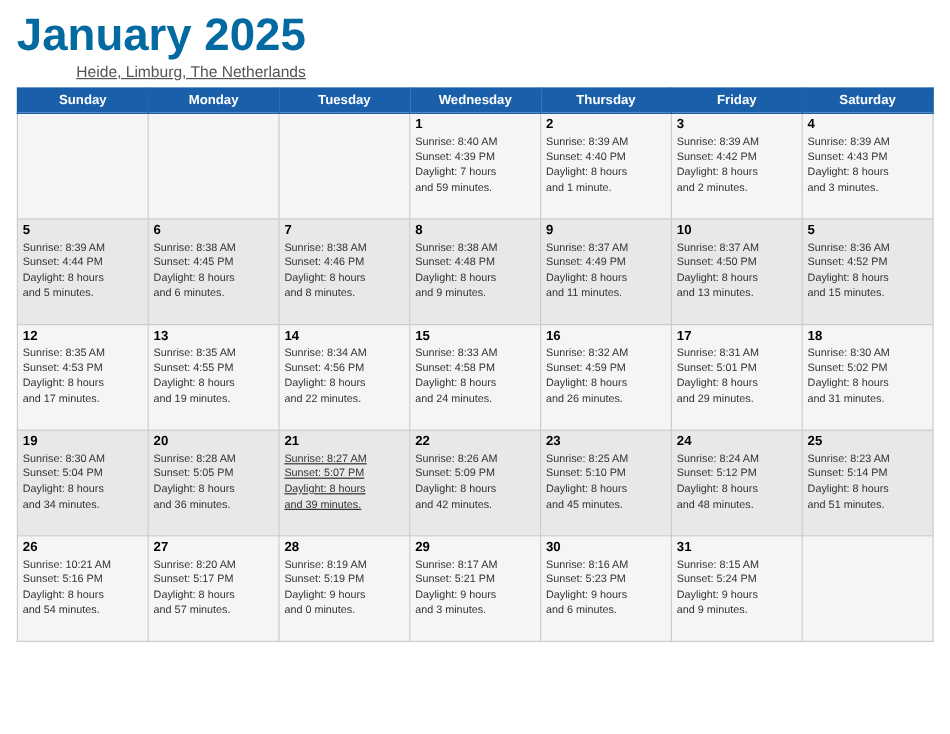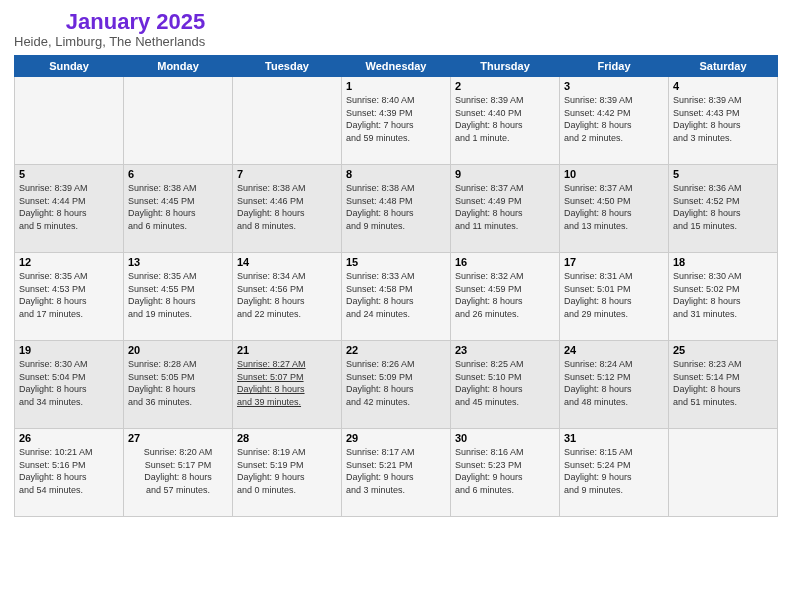--- a/index.html
+++ b/index.html
@@ -34,29 +34,30 @@
     .logo-general { color: #333; }
     .logo-blue { color: #1a5faa; }
     .logo-icon {
       width: 28px;
       height: 28px;
     }
     .title-block {
       text-align: right;
     }
     .month-title {
-      font-size: 22px;
+      font-size: 38px;
       font-weight: bold;
-      color: #6d28d9;
+      color: #0369a1;
       line-height: 1.1;
       text-align: right;
     }
     .location {
       font-size: 13px;
       color: #555;
+      text-decoration: underline;
     }
     .calendar {
       width: 100%;
       border-collapse: collapse;
       font-size: 9.5px;
     }
     .calendar thead th {
       background-color: #1a5faa;
       color: #fff;
       text-align: center;
@@ -303,21 +304,21 @@
         <tr>
           <td>
             <span class="day-number">26</span>
             <div class="day-info" style="white-space: pre-line;">Sunrise: 10:21 AM
 Sunset: 5:16 PM
 Daylight: 8 hours
 and 54 minutes.</div>
           </td>
           <td>
             <span class="day-number">27</span>
-            <div class="day-info" style="white-space: pre-line; text-align: center;">Sunrise: 8:20 AM
+            <div class="day-info" style="white-space: pre-line;">Sunrise: 8:20 AM
 Sunset: 5:17 PM
 Daylight: 8 hours
 and 57 minutes.</div>
           </td>
           <td>
             <span class="day-number">28</span>
             <div class="day-info" style="white-space: pre-line;">Sunrise: 8:19 AM
 Sunset: 5:19 PM
 Daylight: 9 hours
 and 0 minutes.</div>

